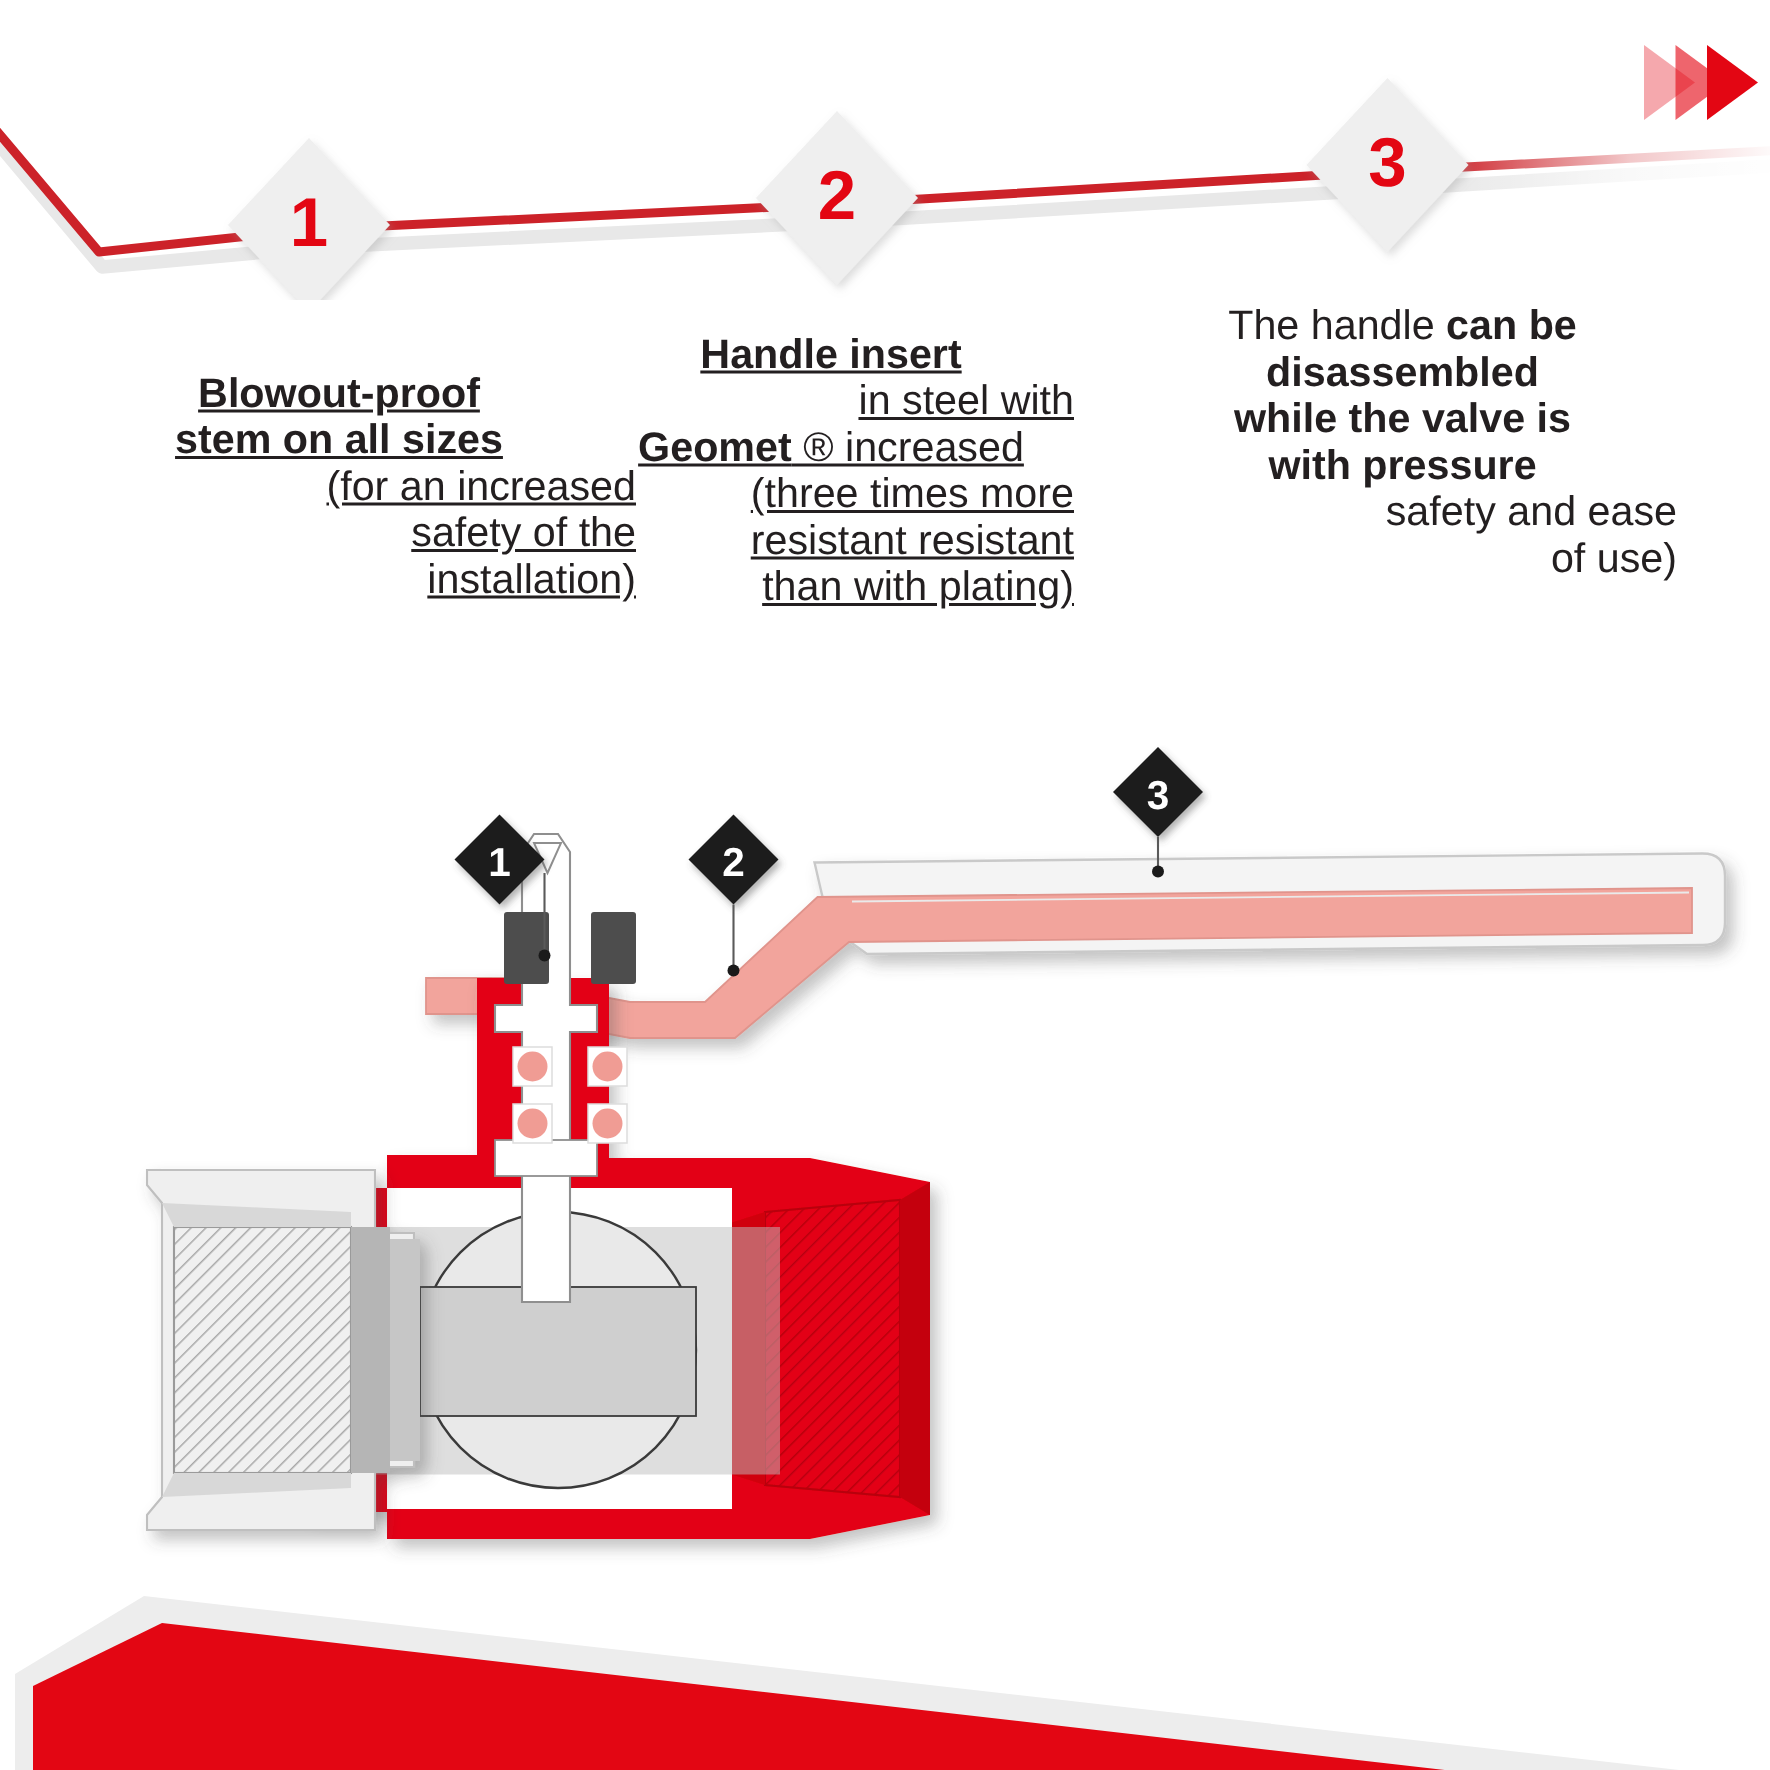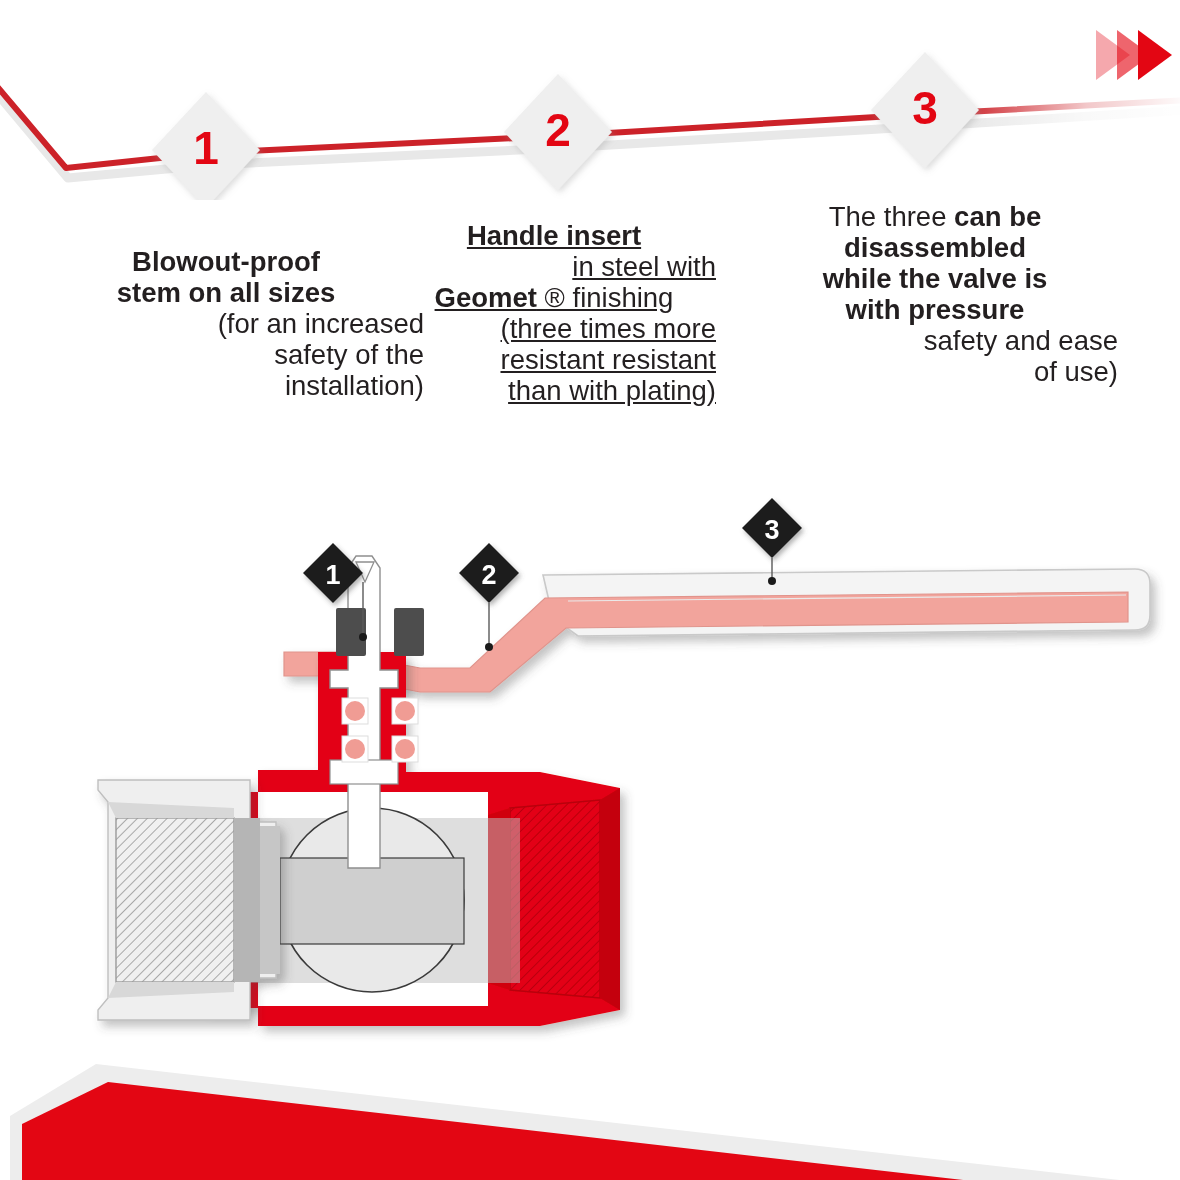--- a/index.html
+++ b/index.html
@@ -41,21 +41,21 @@
     color: #231f20;
     line-height: 1.13;
   }
   .feature-col .line {
     display: block;
     white-space: nowrap;
   }
   .feature-col .bold  { font-weight: bold; }
   .feature-col .light { font-weight: normal; text-align: right; }
 
-  #feature-col-1 { left: 28px;  top: 48px;  width: 396px; font-size: 27.5px; }
+  #feature-col-1 { left: 28px;  top: 48px;  width: 396px; font-size: 27.5px; text-decoration: underline; }
   #feature-col-2 { left: 392px; top: 22px;  width: 324px; font-size: 27.5px; text-decoration: underline; }
   #feature-col-3 { left: 752px; top: 3px;   width: 366px; font-size: 27.5px; }
 
   
   #valve-diagram {
     position: absolute;
     left: 0;
     top: 470px;
     width: 1180px;
     height: 580px;
@@ -121,28 +121,28 @@
       <span class="line bold">Blowout-proof</span>
       <span class="line bold">stem on all sizes</span>
       <span class="line light">(for an increased</span>
       <span class="line light">safety of the</span>
       <span class="line light">installation)</span>
     </div>
 
     <div class="feature-col" id="feature-col-2">
       <span class="line bold">Handle insert</span>
       <span class="line light">in steel with</span>
-      <span class="line"><b>Geomet</b><span> ® finishing</span></span>
+      <span class="line"><b>Geomet</b><span> ® increased</span></span>
       <span class="line light">(three times more</span>
       <span class="line light">resistant resistant</span>
       <span class="line light">than with plating)</span>
     </div>
 
     <div class="feature-col" id="feature-col-3">
-      <span class="line"><span>The three </span><b>can be</b></span>
+      <span class="line"><span>The handle </span><b>can be</b></span>
       <span class="line bold">disassembled</span>
       <span class="line bold">while the valve is</span>
       <span class="line bold">with pressure</span>
       <span class="line light">safety and ease</span>
       <span class="line light">of use)</span>
     </div>
   </div>
 
   <svg id="valve-diagram" viewBox="0 0 1180 580">
     <defs>

